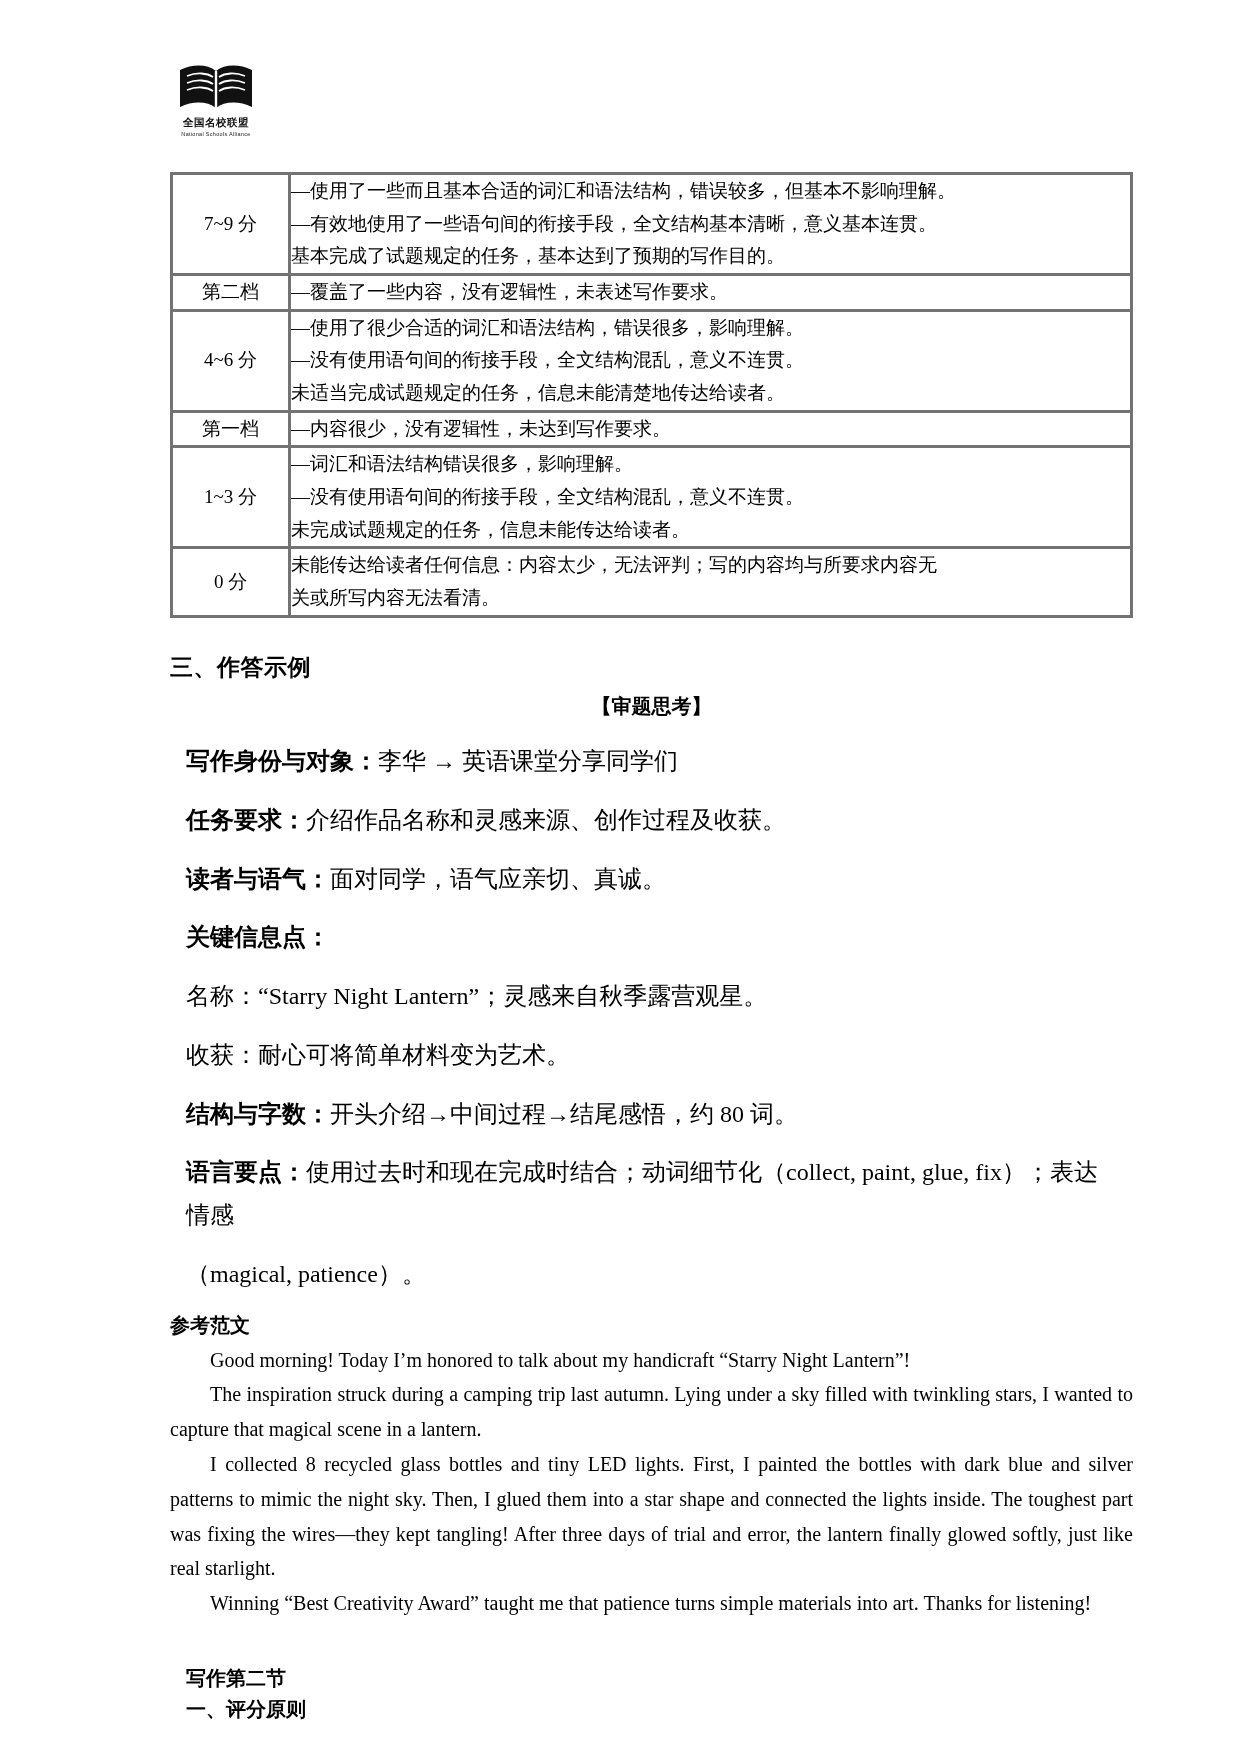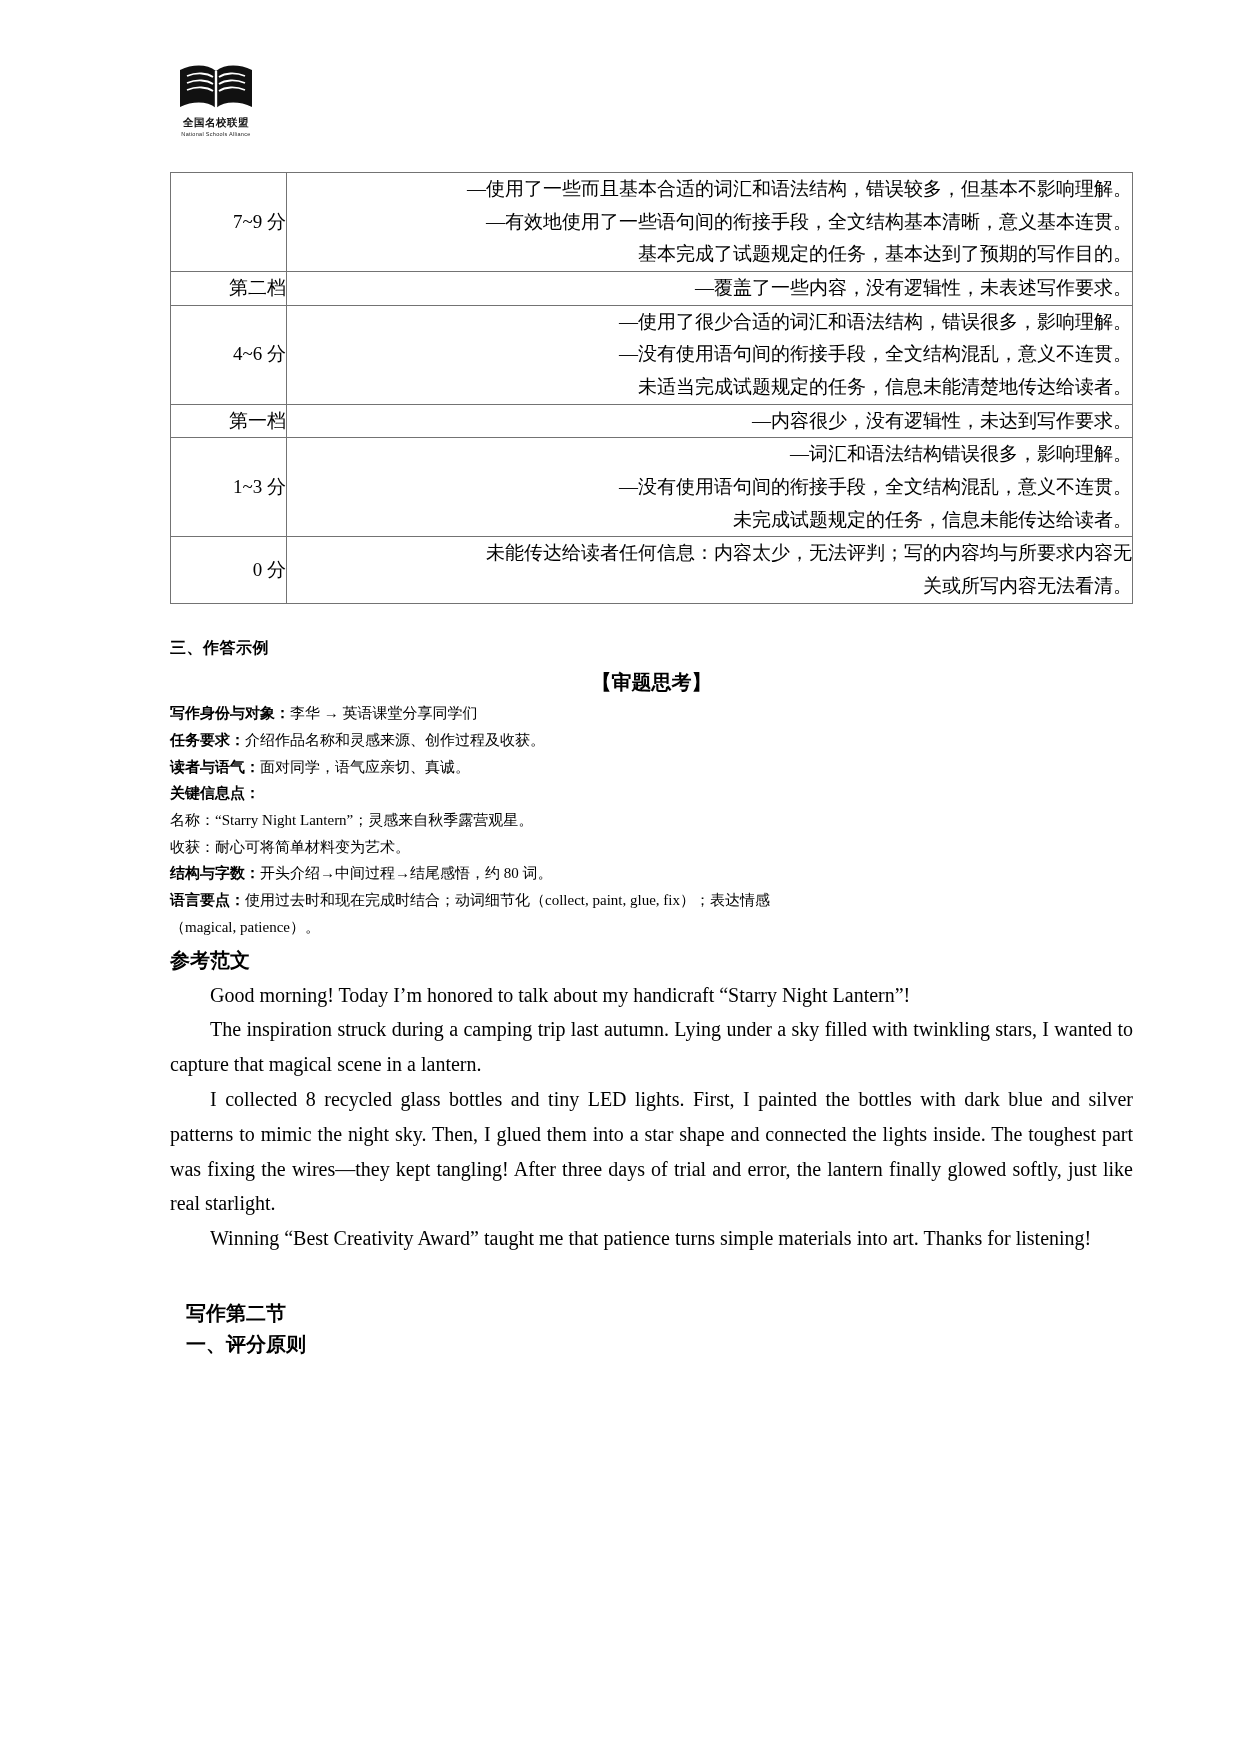--- a/index.html
+++ b/index.html
@@ -54,24 +54,23 @@
   }
 
   
   table.score-table {
     border-collapse: collapse;
     width: 963px;
     margin-top: 88px;
     table-layout: fixed;
   }
   table.score-table td {
-    border: 1px solid #737373;
+    border: 3px solid #737373;
     padding: 0;
     vertical-align: middle;
-    text-align: right;
   }
   td.lvl {
     width: 115px;
     text-align: center;
     font-size: 19px;
     line-height: 1.5;
     padding: 6px 4px;
   }
   td.desc {
     padding: 9px 10px 9px 14px;
@@ -82,29 +81,29 @@
     margin: 0;
     text-indent: 0;
   }
   .zero-cell {
     font-size: 19px;
     text-align: center;
   }
 
   
   .sec-head {
-    font-size: 16px;
+    font-size: 23px;
     font-weight: bold;
     margin: 34px 0 6px 0;
     letter-spacing: 0.5px;
   }
   .line {
-    font-size: 15px;
+    font-size: 24px;
     line-height: 1.78;
-    margin: 0;
+    margin: 16px;
   }
   .bracket {
     font-size: 20px;
     line-height: 1.78;
     margin: 0;
     font-weight: bold;
     text-align: center;
   }
   .essay p {
     font-size: 20px;

